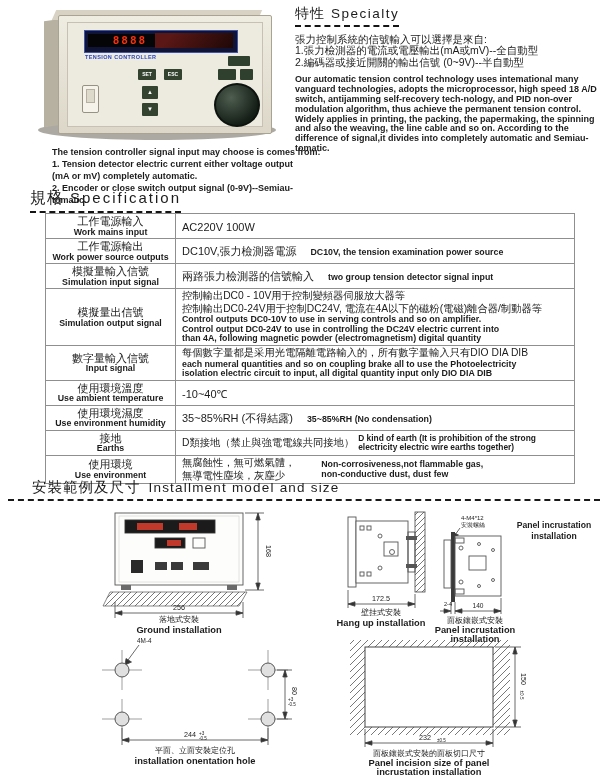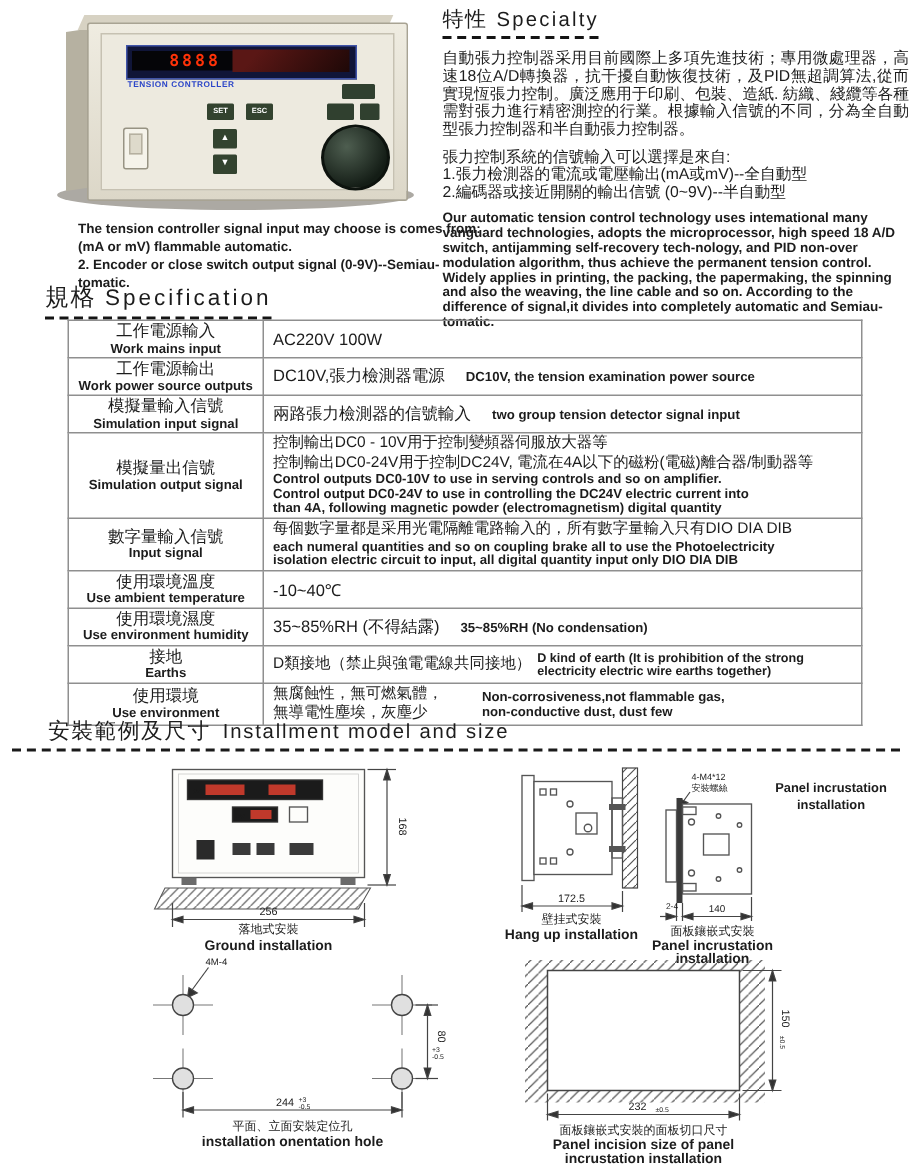--- a/index.html
+++ b/index.html
@@ -93,30 +93,30 @@
         <div class="dev-btn" style="left:74px;top:63px;width:16px;height:13px;line-height:13px;font-size:6px;">▲</div>
         <div class="dev-btn" style="left:74px;top:80px;width:16px;height:13px;line-height:13px;font-size:6px;">▼</div>
         <div class="dev-knob"></div>
         <div class="dev-power"></div>
       </div>
     </div>
   </div>
 
   <div class="photo-caption">
     <div>The tension controller signal input may choose is comes from:</div>
-    <div>(mA or mV) flammable automatic.</div>
+    <div>1. Tension detector electric current either voltage output</div>
+    <div>(mA or mV) completely automatic.</div>
     <div>2. Encoder or close switch output signal (0-9V)--Semiau-</div>
     <div>tomatic.</div>
   </div>
 
   <div class="spec-col">
     <div class="sec-head" id="specialty-head" style="position:static;">
       <span class="hd-inner"><span class="zh">特性</span><span class="en">Specialty</span></span>
     </div>
-    <p class="zh-para">自動張力控制器采用目前國際上多項先進技術；專用微處理器，高速18位A/D轉換器，抗干擾自動恢復技術，及PID無超調算法,從而實現恆張力控制。廣泛應用于印刷、包裝、造紙. 紡織、綫纜等各種需對張力進行精密測控的行業。根據輸入信號的不同，分為全自動型張力控制器和半自動張力控制器。</p>
     <div class="zh-list">
       <div>張力控制系統的信號輸入可以選擇是來自:</div>
       <div>1.張力檢測器的電流或電壓輸出(mA或mV)--全自動型</div>
       <div>2.編碼器或接近開關的輸出信號 (0~9V)--半自動型</div>
     </div>
     <p class="en-para">Our automatic tension control technology uses intemational many vanguard technologies, adopts the microprocessor, high speed 18 A/D switch, antijamming self-recovery tech-nology, and PID non-over modulation algorithm, thus achieve the permanent tension control. Widely applies in printing, the packing, the papermaking, the spinning and also the weaving, the line cable and so on. According to the difference of signal,it divides into completely automatic and Semiau-tomatic.</p>
   </div>
 
   <div class="sec-head" style="left:30px;top:188px;">
     <span class="hd-inner"><span class="zh">規格</span><span class="en">Specification</span></span>

